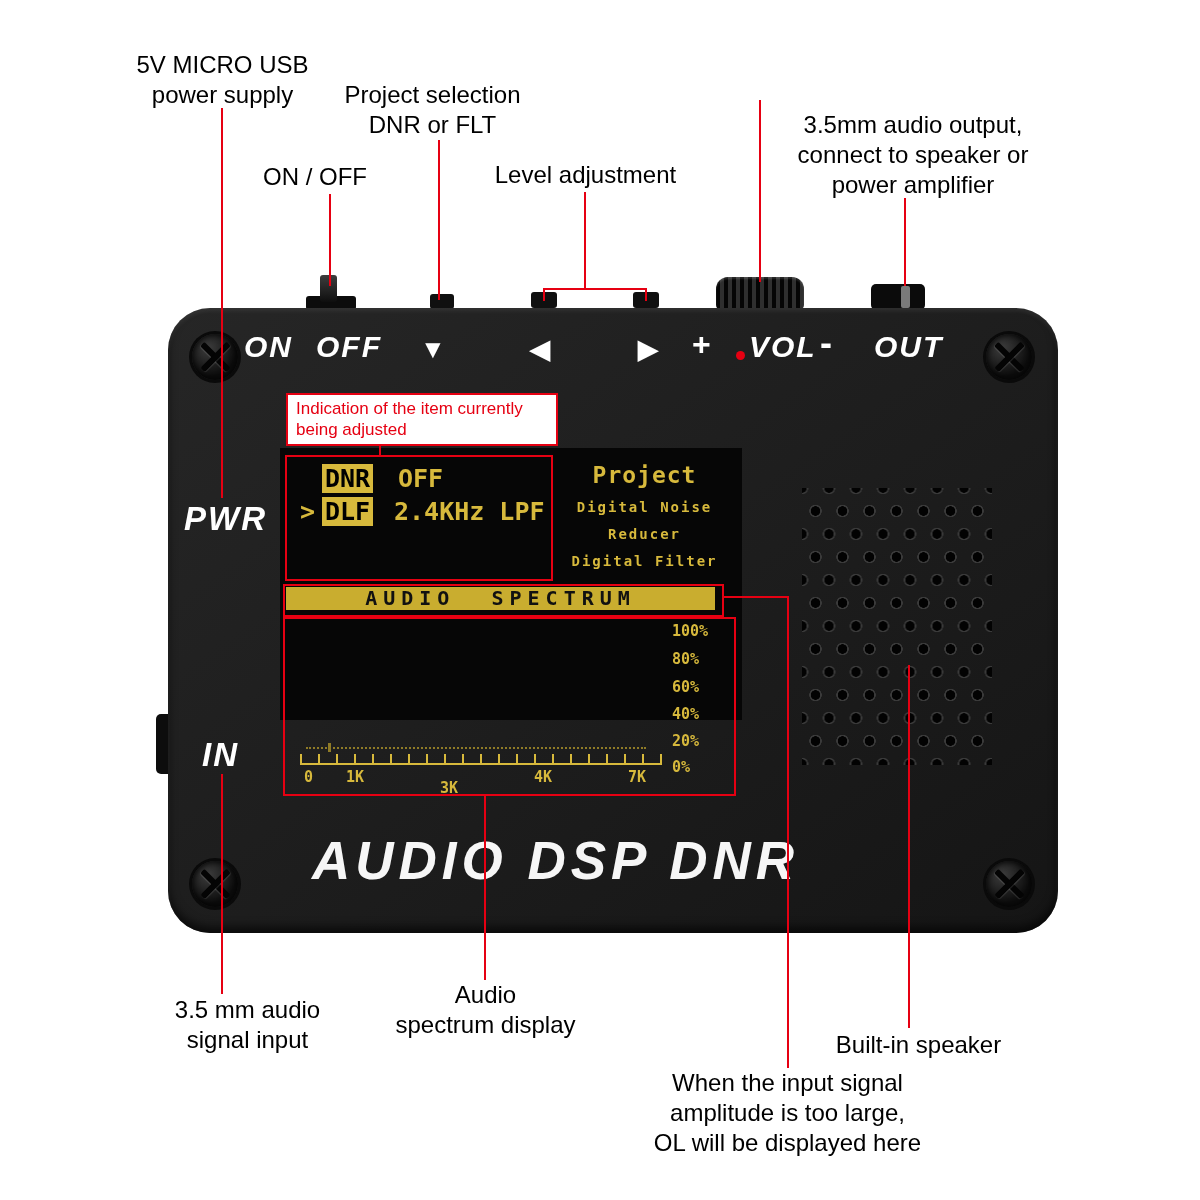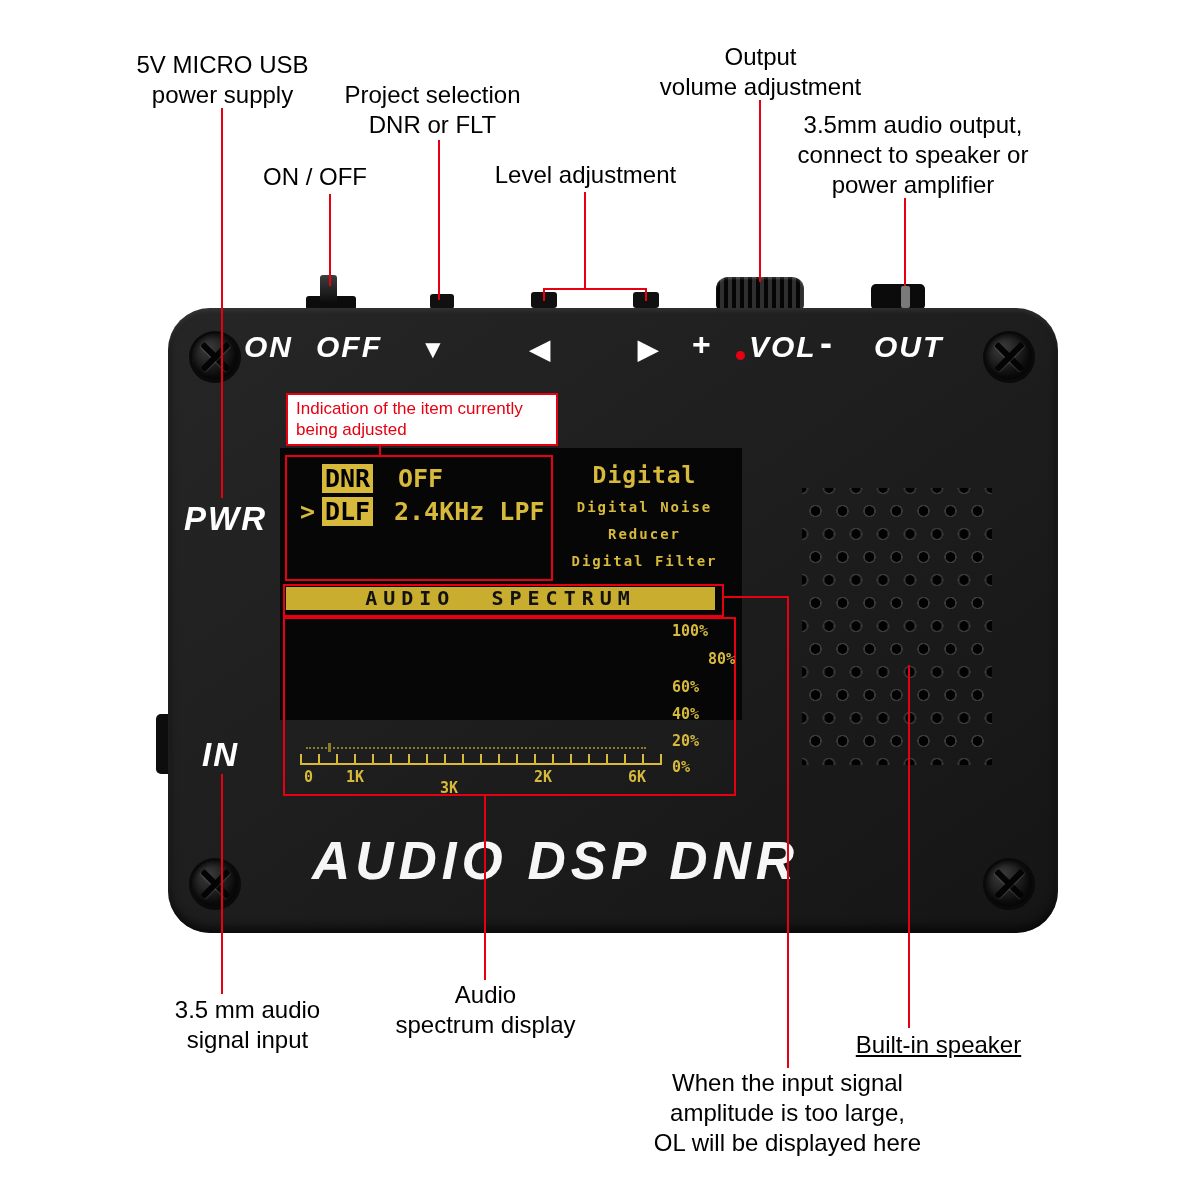--- a/index.html
+++ b/index.html
@@ -10,21 +10,21 @@
   .ann{position:absolute;font-size:24px;color:#000;text-align:center;line-height:1.25;z-index:7;}
   .pre{white-space:pre-line;text-align:center;}
   #a-power{left:105px;top:50px;width:235px;}
   #a-onoff{left:235px;top:162px;width:160px;}
   #a-project{left:325px;top:80px;width:215px;}
   #a-level{left:478px;top:160px;width:215px;}
   #a-vol{left:648px;top:42px;width:225px;}
   #a-out{left:788px;top:110px;width:250px;}
   #a-spec{left:378px;top:980px;width:215px;}
   #a-input{left:150px;top:995px;width:195px;}
-  #a-speaker{left:836px;top:1030px;width:205px;text-decoration:underline;}
+  #a-speaker{left:816px;top:1030px;width:205px;}
   #a-ol{left:645px;top:1068px;width:285px;}
   #a-indic{position:absolute;left:286px;top:393px;width:252px;border:2px solid #e60012;
            color:#e60012;font-size:17px;text-align:left;padding:3px 8px;line-height:1.25;
            background:#fff;z-index:7;white-space:pre-line;}
 
   
   .rline{position:absolute;background:#e60012;z-index:6;}
   #l-power{left:221px;top:108px;width:2px;height:390px;}
   #l-onoff{left:329px;top:194px;width:2px;height:92px;}
   #l-project{left:438px;top:140px;width:2px;height:160px;}
@@ -95,21 +95,21 @@
   #brand{position:absolute;left:272px;top:14px;width:185px;text-align:center;color:#d7b93c;}
   #brand-title{font:bold 23px "DejaVu Sans Mono",monospace;letter-spacing:1px;}
   .brand-line{font:bold 14px "DejaVu Sans Mono",monospace;margin-top:11px;letter-spacing:2px;}
   #spec-header-box{position:absolute;left:3px;top:136px;width:437px;height:29px;border:2px solid #e60012;}
   #spec-header-bar{position:absolute;left:6px;top:139px;width:429px;height:23px;background:#c9ad2f;
         color:#111;font:bold 20px "DejaVu Sans Mono",monospace;text-align:center;line-height:23px;
         letter-spacing:6px;white-space:pre;}
   #spec-box{position:absolute;left:3px;top:169px;width:449px;height:175px;border:2px solid #e60012;}
   .ylab{position:absolute;left:392px;width:52px;color:#d7b93c;
         font:bold 15px "DejaVu Sans Mono",monospace;}
-  #y0{top:174px;} #y1{top:202px;margin-left:36px;} #y2{top:230px;} #y3{top:257px;} #y4{top:284px;} #y5{top:310px;}
+  #y0{top:174px;} #y1{top:202px;} #y2{top:230px;} #y3{top:257px;} #y4{top:284px;} #y5{top:310px;}
   #axis{position:absolute;left:20px;top:306px;width:362px;height:9px;
         border-bottom:2px solid #d7b93c;
         background:repeating-linear-gradient(90deg,#d7b93c 0 2px,transparent 2px 18px);}
   #noise{position:absolute;left:26px;top:299px;width:340px;height:0;border-top:2px dotted #8f7b27;}
   #peak{position:absolute;left:48px;top:295px;width:3px;height:9px;background:#8f7b27;}
   .xlab{position:absolute;top:320px;color:#d7b93c;font:bold 15px "DejaVu Sans Mono",monospace;}
   #x0{left:24px;} #x1{left:66px;} #x2{left:160px;margin-top:11px;} #x3{left:254px;} #x4{left:348px;}
 
   
   #grille{position:absolute;left:634px;top:180px;width:190px;height:277px;
@@ -125,22 +125,20 @@
 <body>
 
 <div class="stage">
 
   <div class="ann pre" id="a-power">5V MICRO USB
 power supply</div>
   <div class="ann pre" id="a-onoff">ON / OFF</div>
   <div class="ann pre" id="a-project">Project selection
 DNR or FLT</div>
   <div class="ann pre" id="a-level">Level adjustment</div>
-  <div class="ann pre" id="a-vol">Output
-volume adjustment</div>
   <div class="ann pre" id="a-out">3.5mm audio output,
 connect to speaker or
 power amplifier</div>
   <div id="a-indic">Indication of the item currently
 being adjusted</div>
   <div class="ann pre" id="a-spec">Audio
 spectrum display</div>
   <div class="ann pre" id="a-input">3.5 mm audio
 signal input</div>
   <div class="ann pre" id="a-speaker">Built-in speaker</div>
@@ -194,21 +192,21 @@
 
     <div class="screen">
       <div id="menu-box"></div>
       <span class="chip" id="chip-dnr">DNR</span>
       <span class="dispval" id="val-off">OFF</span>
       <span class="dispval" id="prefix-dlf">&gt;</span>
       <span class="chip" id="chip-dlf">DLF</span>
       <span class="dispval" id="val-dlf">2.4KHz LPF</span>
 
       <div id="brand">
-        <div id="brand-title">Digital</div>
+        <div id="brand-title">Project</div>
         <div class="brand-line">Digital Noise</div>
         <div class="brand-line">Reducer</div>
         <div class="brand-line">Digital Filter</div>
       </div>
 
       <div id="spec-header-box"></div>
       <div id="spec-header-bar">AUDIO  SPECTRUM</div>
       <div id="spec-box"></div>
 
       <span class="ylab" id="y0">100%</span>
@@ -217,22 +215,22 @@
       <span class="ylab" id="y3">40%</span>
       <span class="ylab" id="y4">20%</span>
       <span class="ylab" id="y5">0%</span>
 
       <div id="noise"></div>
       <div id="peak"></div>
       <div id="axis"></div>
       <span class="xlab" id="x0">0</span>
       <span class="xlab" id="x1">1K</span>
       <span class="xlab" id="x2">3K</span>
-      <span class="xlab" id="x3">2K</span>
-      <span class="xlab" id="x4">6K</span>
+      <span class="xlab" id="x3">4K</span>
+      <span class="xlab" id="x4">7K</span>
     </div>
 
     <div id="grille"></div>
     <div id="model">AUDIO DSP DNR</div>
   </div>
 
   <div id="spk-dot"></div>
 
 </div>
 

